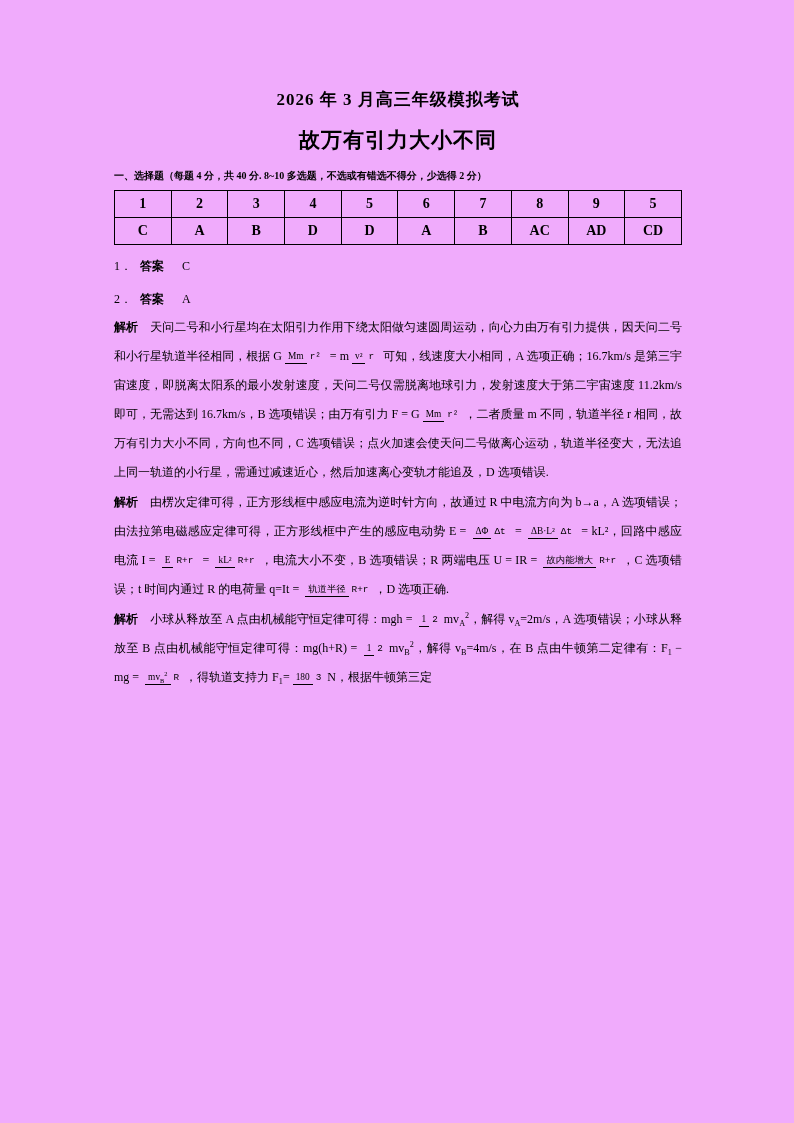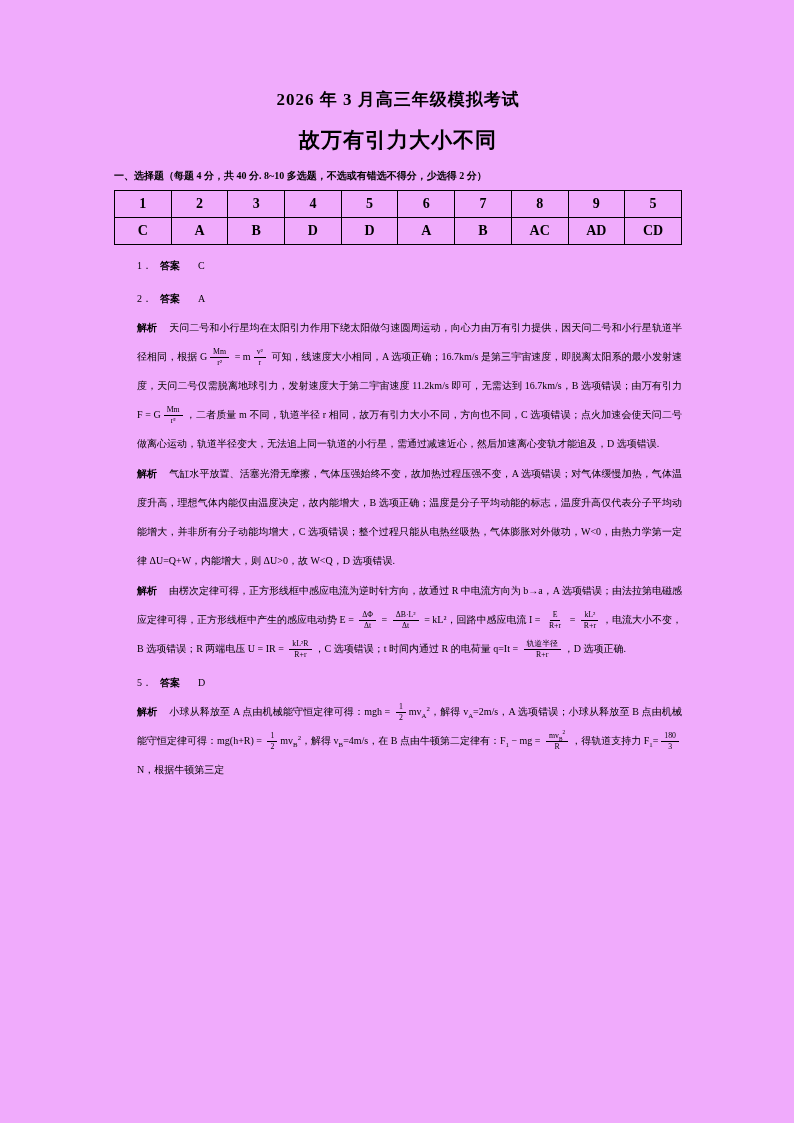--- a/index.html
+++ b/index.html
@@ -10,33 +10,33 @@
     font-family:"Liberation Serif","DejaVu Serif",serif;
   }
   .title{font-size:17px;font-weight:bold;text-align:center;margin:0;letter-spacing:1px;}
   .subtitle{font-size:21px;font-weight:bold;text-align:center;margin:15px 0 0;letter-spacing:1px;}
   .section{font-size:10px;font-weight:bold;margin:15px 0 7px;}
   table.answers{width:100%;border-collapse:collapse;table-layout:fixed;}
   table.answers td{
     border:1px solid #000;text-align:center;
     font-size:14px;font-weight:bold;height:24px;padding:1px 0;
   }
-  .expl{margin-top:8px;font-size:10px;margin-left:23px;}
+  .expl{margin-top:8px;font-size:12px;}
   .expl-head{margin:7px 0 0;line-height:26px;}
   .expl-head .qnum{margin-right:8px;}
   .expl-head .ans{margin-left:18px;}
   .expl-body{margin:1px 0 0;line-height:29px;text-align:justify;}
   .expl-body b.label{margin-right:12px;}
   .frac{
-    display:inline-flex;flex-direction:column;align-items:center;
+    display:inline-flex;flex-direction:row;align-items:center;
     vertical-align:middle;font-size:0.78em;line-height:1.25;
     margin:0 3px;text-align:center;
   }
   .frac .num{border-bottom:1px solid #000;padding:0 3px;}
-  .frac .den{padding:0 3px;}
+  .frac .den{padding:0 3px;font-family:Liberation Mono, monospace;}
   sub,sup{font-size:0.68em;line-height:0;}
 </style>
 </head>
 <body>
 
 <div class="page">
   <h1 class="title">2026 年 3 月高三年级模拟考试</h1>
   <h2 class="subtitle">故万有引力大小不同</h2>
   <p class="section">一、选择题（每题 4 分，共 40 分. 8~10 多选题，不选或有错选不得分，少选得 2 分）</p>
 
@@ -75,41 +75,39 @@
       <p class="expl-body"><b class="label">解析</b>天问二号和小行星均在太阳引力作用下绕太阳做匀速圆周运动，向心力由万有引力提供，因天问二号和小行星轨道半径相同，根据 G<span class="frac">
           <span class="num">Mm</span>
           <span class="den">r²</span>
         </span> = m<span class="frac">
           <span class="num">v²</span>
           <span class="den">r</span>
         </span> 可知，线速度大小相同，A 选项正确；16.7km/s 是第三宇宙速度，即脱离太阳系的最小发射速度，天问二号仅需脱离地球引力，发射速度大于第二宇宙速度 11.2km/s 即可，无需达到 16.7km/s，B 选项错误；由万有引力 F = G<span class="frac">
           <span class="num">Mm</span>
           <span class="den">r²</span>
         </span>，二者质量 m 不同，轨道半径 r 相同，故万有引力大小不同，方向也不同，C 选项错误；点火加速会使天问二号做离心运动，轨道半径变大，无法追上同一轨道的小行星，需通过减速近心，然后加速离心变轨才能追及，D 选项错误.</p>
-      <p class="expl-body"><b class="label">解析</b>气缸水平放置、活塞光滑无摩擦，气体压强始终不变，故加热过程压强不变，A 选项错误；对气体缓慢加热，气体温度升高，理想气体内能仅由温度决定，故内能增大，B 选项正确；温度是分子平均动能的标志，温度升高仅代表分子平均动能增大，并非所有分子动能均增大，C 选项错误；整个过程只能从电热丝吸热，气体膨胀对外做功，W&lt;0，由热力学第一定律 ΔU=Q+W，内能增大，则 ΔU&gt;0，故 W&lt;Q，D 选项错误.</p>
       <p class="expl-body"><b class="label">解析</b>由楞次定律可得，正方形线框中感应电流为逆时针方向，故通过 R 中电流方向为 b→a，A 选项错误；由法拉第电磁感应定律可得，正方形线框中产生的感应电动势 E = <span class="frac">
           <span class="num">ΔΦ</span>
           <span class="den">Δt</span>
         </span> = <span class="frac">
           <span class="num">ΔB·L²</span>
           <span class="den">Δt</span>
         </span> = kL²，回路中感应电流 I = <span class="frac">
           <span class="num">E</span>
           <span class="den">R+r</span>
         </span> = <span class="frac">
           <span class="num">kL²</span>
           <span class="den">R+r</span>
         </span>，电流大小不变，B 选项错误；R 两端电压 U = IR = <span class="frac">
-          <span class="num">kL²R</span>
+          <span class="num">故内能增大</span>
           <span class="den">R+r</span>
         </span>，C 选项错误；t 时间内通过 R 的电荷量 q=It = <span class="frac">
           <span class="num">轨道半径</span>
           <span class="den">R+r</span>
         </span>，D 选项正确.</p>
-      <p class="expl-head"><span class="qnum">5．</span><b>答案</b><span class="ans">D</span></p>
       <p class="expl-body"><b class="label">解析</b>小球从释放至 A 点由机械能守恒定律可得：mgh = <span class="frac">
           <span class="num">1</span>
           <span class="den">2</span>
         </span>mv<sub>A</sub><sup>2</sup>，解得 v<sub>A</sub>=2m/s，A 选项错误；小球从释放至 B 点由机械能守恒定律可得：mg(h+R) = <span class="frac">
           <span class="num">1</span>
           <span class="den">2</span>
         </span>mv<sub>B</sub><sup>2</sup>，解得 v<sub>B</sub>=4m/s，在 B 点由牛顿第二定律有：F<sub>1</sub> − mg = <span class="frac">
           <span class="num">mv<sub>B</sub><sup>2</sup></span>
           <span class="den">R</span>
         </span>，得轨道支持力 F<sub>1</sub>=<span class="frac">

